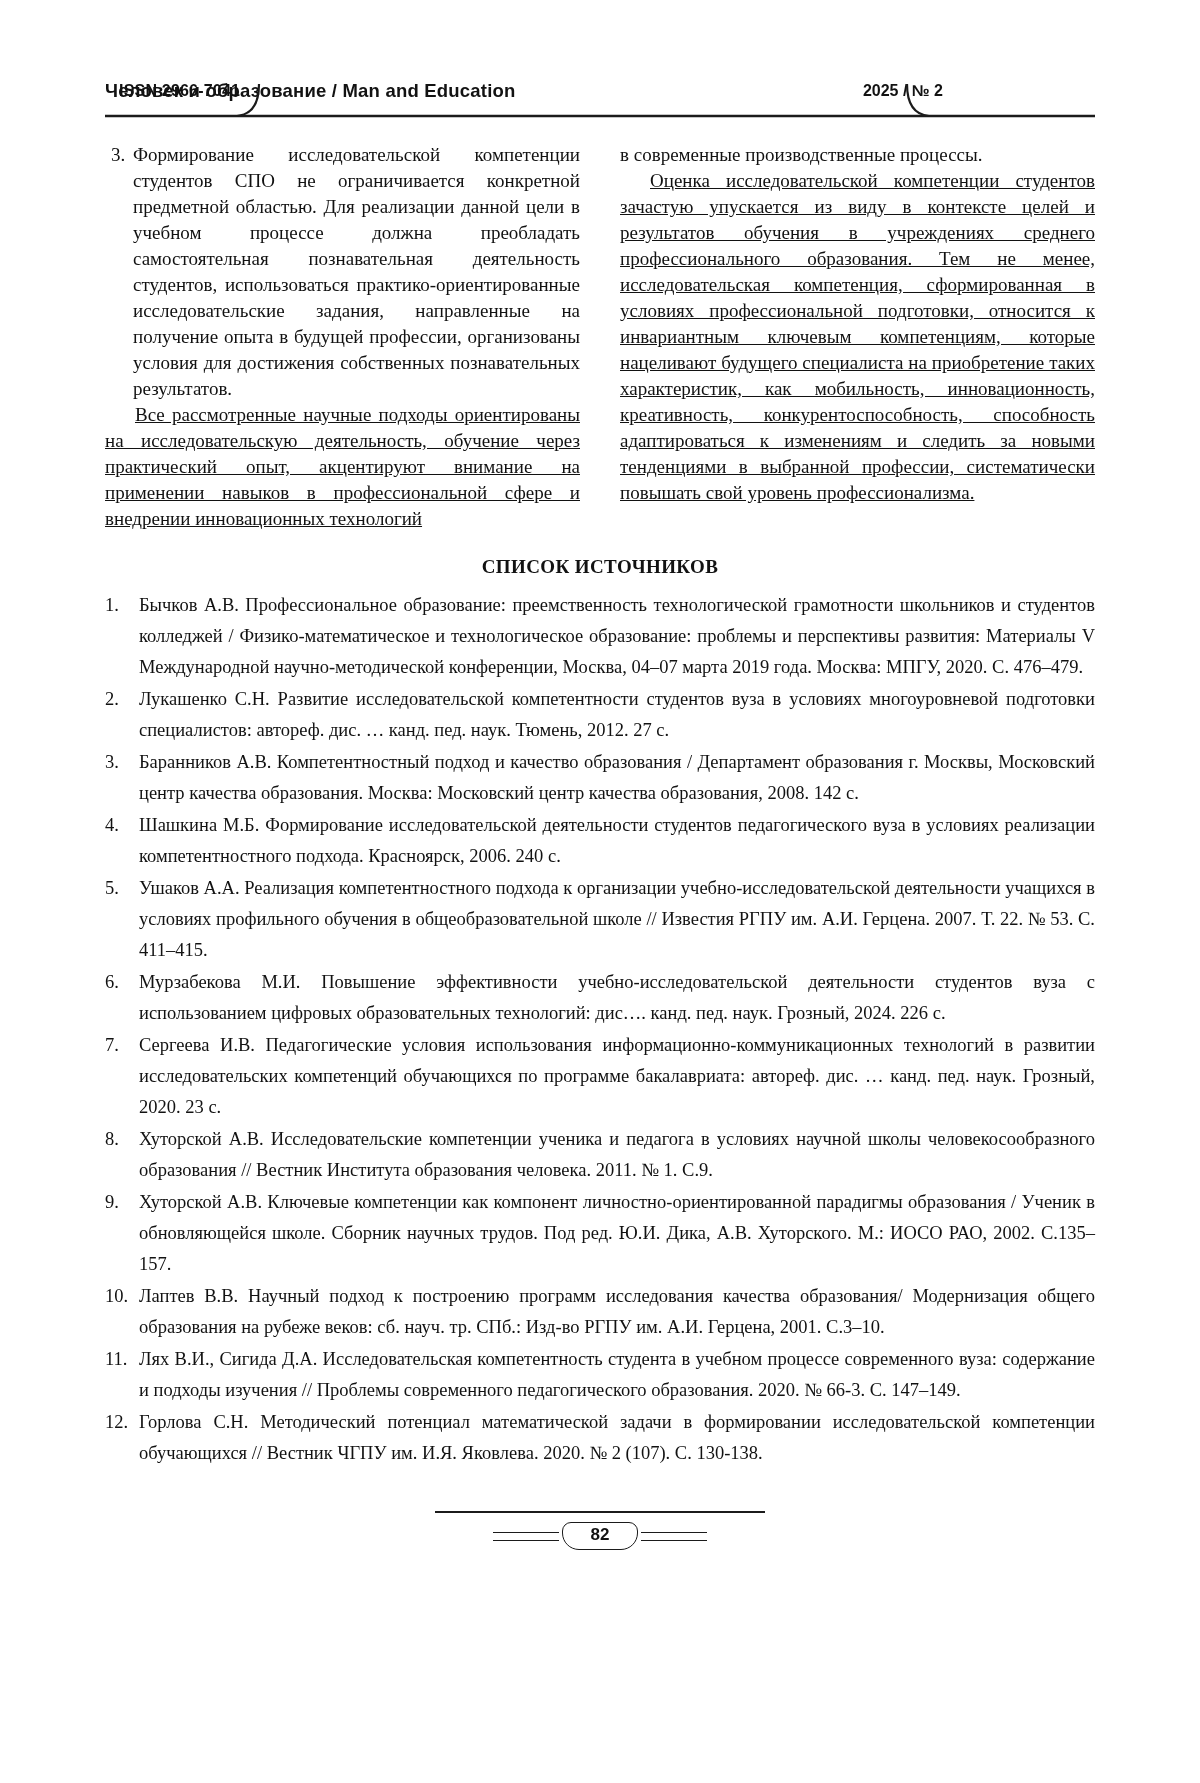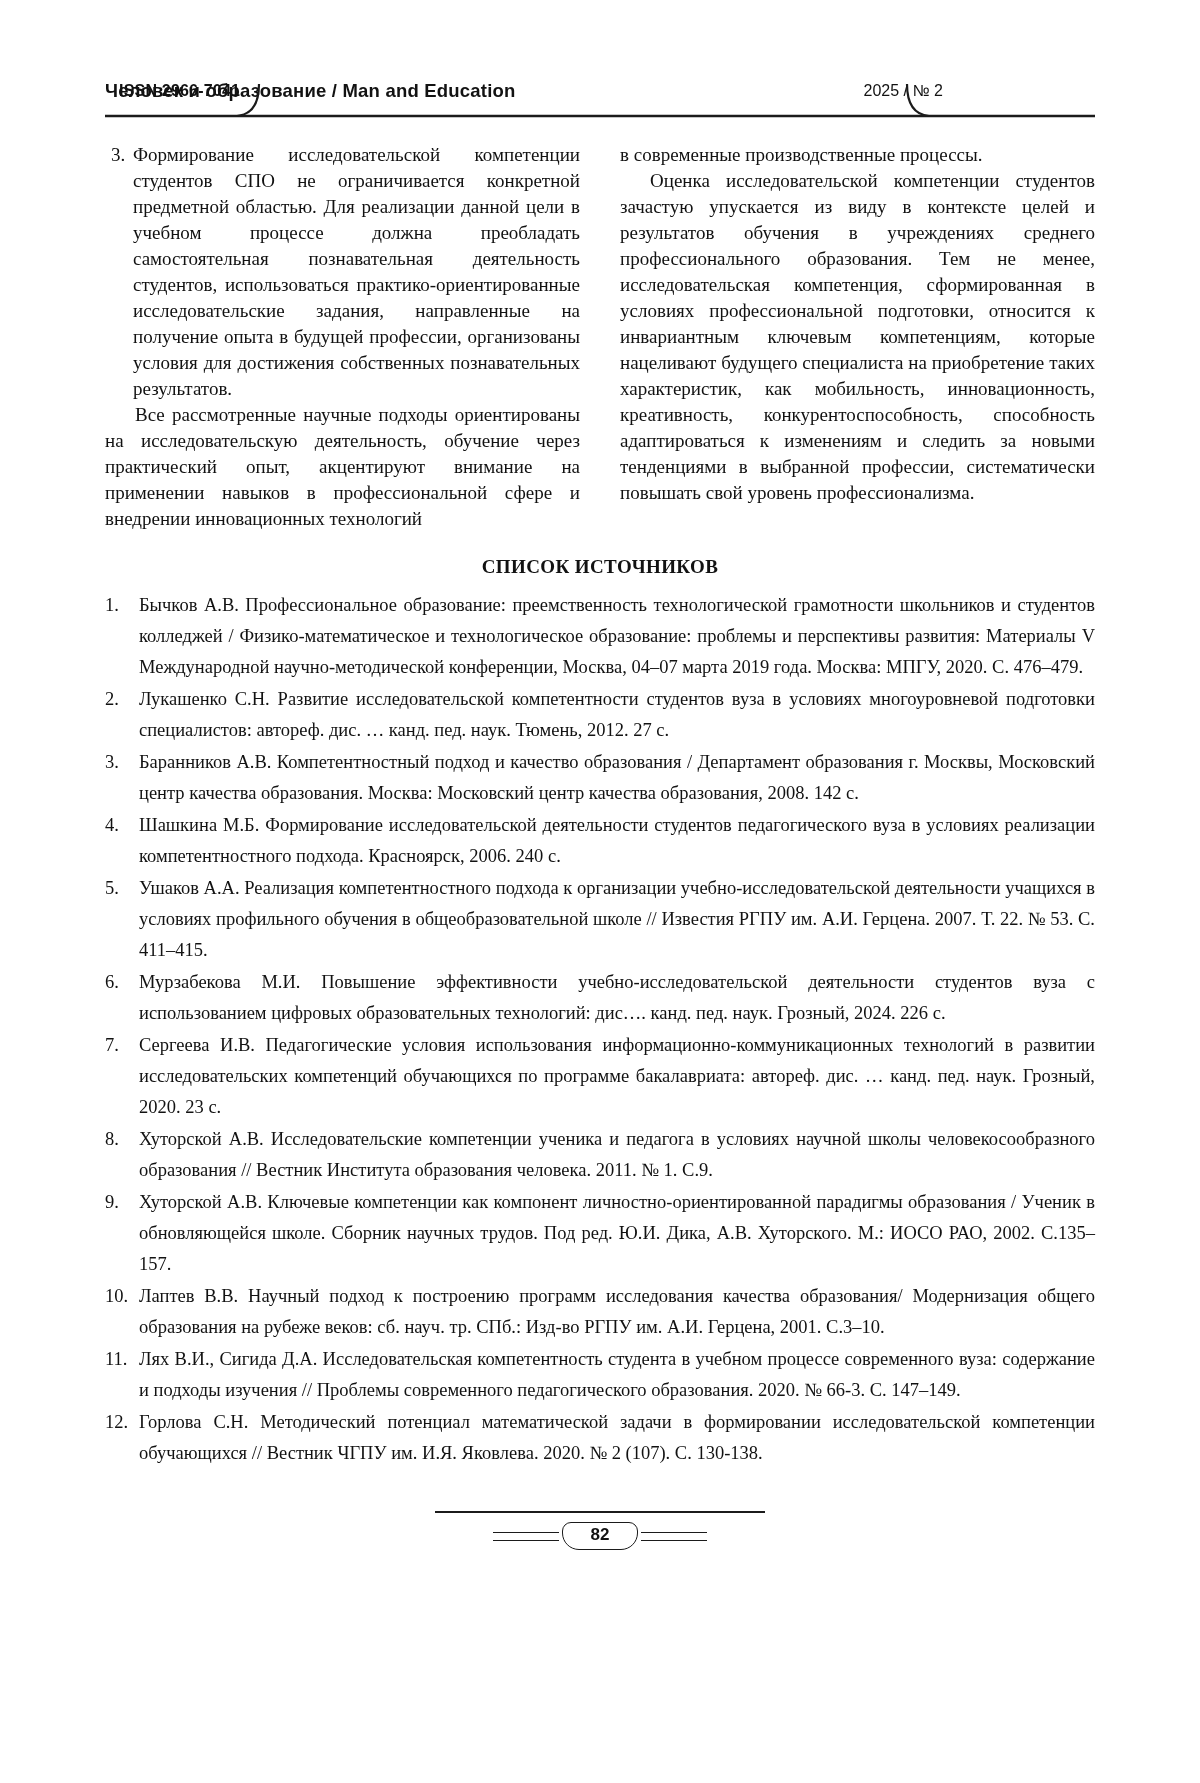--- a/index.html
+++ b/index.html
@@ -36,21 +36,21 @@
     position: absolute;
     left: 0; right: 0; top: 2px;
     font-size: 18.5px;
     font-weight: bold;
     letter-spacing: .2px;
   }
   .hdr-issue {
     position: absolute;
     right: 152px; top: 4px;
     font-size: 16px;
-    font-weight: normal;
+    font-weight: bold;
     text-align: right;
   }
   .hdr-rule {
     position: absolute;
     left: 0; bottom: -2px;
     width: 990px; height: 36px;
     display: block;
   }
 
   
@@ -67,21 +67,21 @@
   .num-para {
     padding-left: 28px;
     text-indent: -22px;
     margin-left: 4px;
   }
   .num-para .item-num {
     display: inline-block;
     width: 22px;
     text-indent: 0;
   }
-  .indent { text-indent: 30px; }
+  .indent { text-indent: 30px; text-decoration: underline; }
 
   
   .refs-heading {
     margin: 24px 0 12px 0;
     text-align: center;
     font-size: 19px;
     font-weight: bold;
     letter-spacing: .4px;
   }
   .refs {

